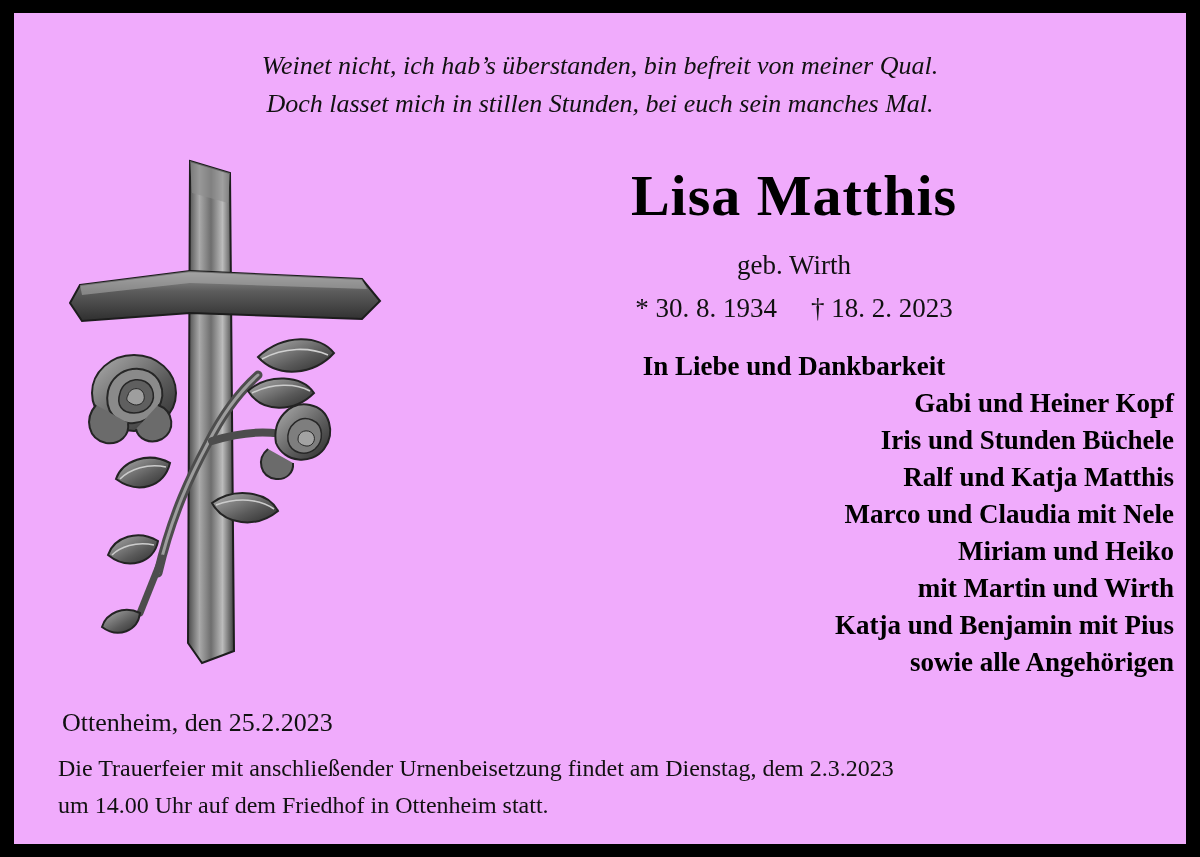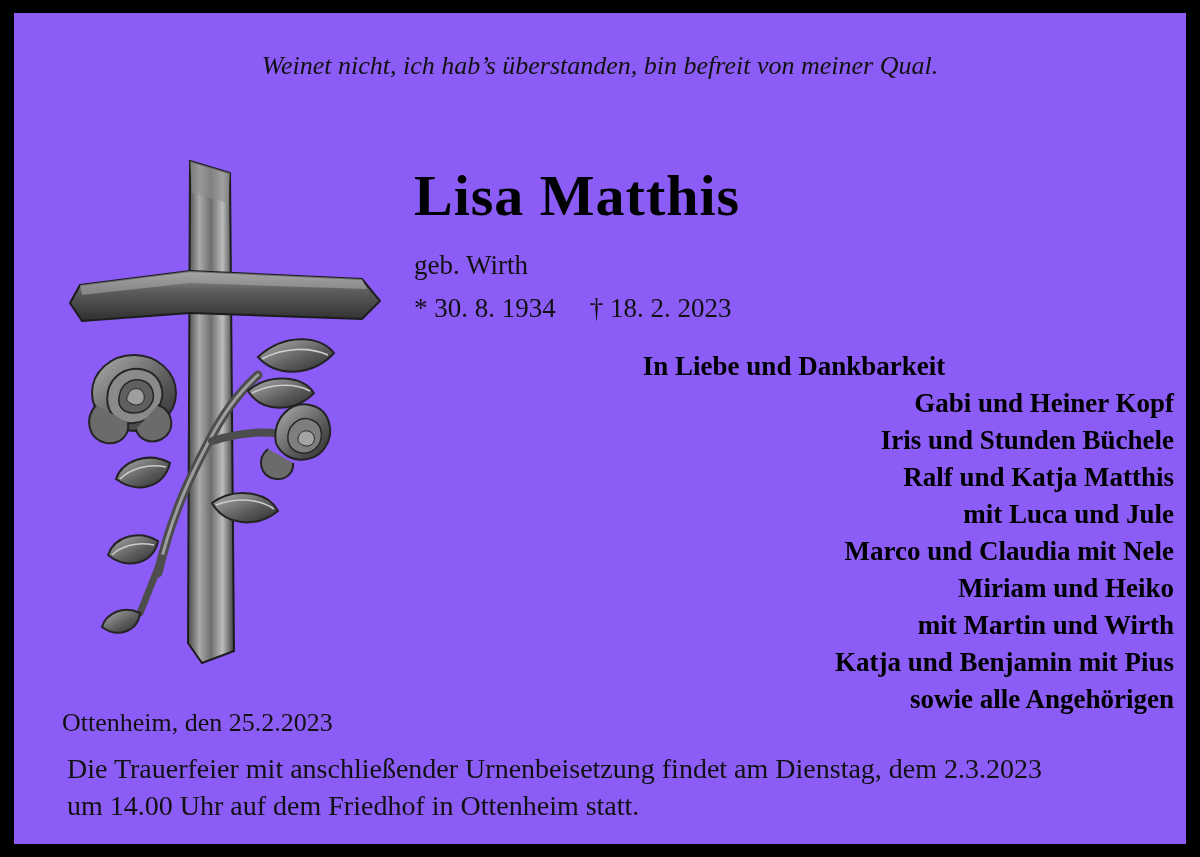--- a/index.html
+++ b/index.html
@@ -12,21 +12,21 @@
     height: 857px;
     overflow: hidden;
     font-family: "Liberation Serif", serif;
   }
   .obituary {
     position: absolute;
     left: 14px;
     top: 13px;
     width: 1172px;
     height: 831px;
-    background: #8b5cf6;
+    background: #f0abfc;
     box-sizing: border-box;
   }
   .verse {
     position: absolute;
     left: 0;
     top: 34px;
     width: 100%;
     text-align: center;
     font-style: italic;
     font-size: 26px;
@@ -50,21 +50,21 @@
     width: 100%;
     height: 100%;
   }
 
   
   .name-block {
     position: absolute;
     left: 400px;
     top: 150px;
     width: 760px;
-    text-align: left;
+    text-align: center;
   }
   .name {
     font-size: 58px;
     font-weight: bold;
     letter-spacing: 1px;
     color: #000000;
     line-height: 66px;
   }
   .maiden {
     font-size: 27px;
@@ -110,38 +110,39 @@
     left: 48px;
     top: 668px;
     font-size: 26px;
     color: #111111;
     margin-top: 27px;
   }
 
   
   .footer {
     position: absolute;
-    left: 53px;
+    left: 44px;
     top: 737px;
     width: 1090px;
-    font-size: 28px;
+    font-size: 24px;
     line-height: 37px;
     color: #111111;
   }
   .footer div {
     white-space: nowrap;
   }
 </style>
 </head>
 <body>
 
 <div class="obituary">
 
   <div class="verse">
     <div>Weinet nicht, ich hab’s überstanden, bin befreit von meiner Qual.</div>
+    <div>Doch lasset mich in stillen Stunden, bei euch sein manches Mal.</div>
   </div>
 
   <div class="cross-art">
     <svg viewBox="0 0 330 530" xmlns="http://www.w3.org/2000/svg">
       <defs>
         <linearGradient id="metal" x1="0" y1="0" x2="1" y2="0">
           <stop offset="0%" stop-color="#4a4a4a"></stop>
           <stop offset="25%" stop-color="#a9a9a9"></stop>
           <stop offset="50%" stop-color="#6e6e6e"></stop>
           <stop offset="75%" stop-color="#bcbcbc"></stop>
@@ -206,21 +207,20 @@
     <div class="dates">
       <span>* 30. 8. 1934</span><span class="sep"></span><span>† 18. 2. 2023</span>
     </div>
   </div>
 
   <div class="family">
     <div class="intro">In Liebe und Dankbarkeit</div>
     <div class="member">Gabi und Heiner Kopf</div>
     <div class="member">Iris und Stunden Büchele</div>
     <div class="member">Ralf und Katja Matthis</div>
-    <div class="member">mit Luca und Jule</div>
     <div class="member">Marco und Claudia mit Nele</div>
     <div class="member">Miriam und Heiko</div>
     <div class="member">mit Martin und Wirth</div>
     <div class="member">Katja und Benjamin mit Pius</div>
     <div class="member">sowie alle Angehörigen</div>
   </div>
 
   <div class="place-date">Ottenheim, den 25.2.2023</div>
 
   <div class="footer">

